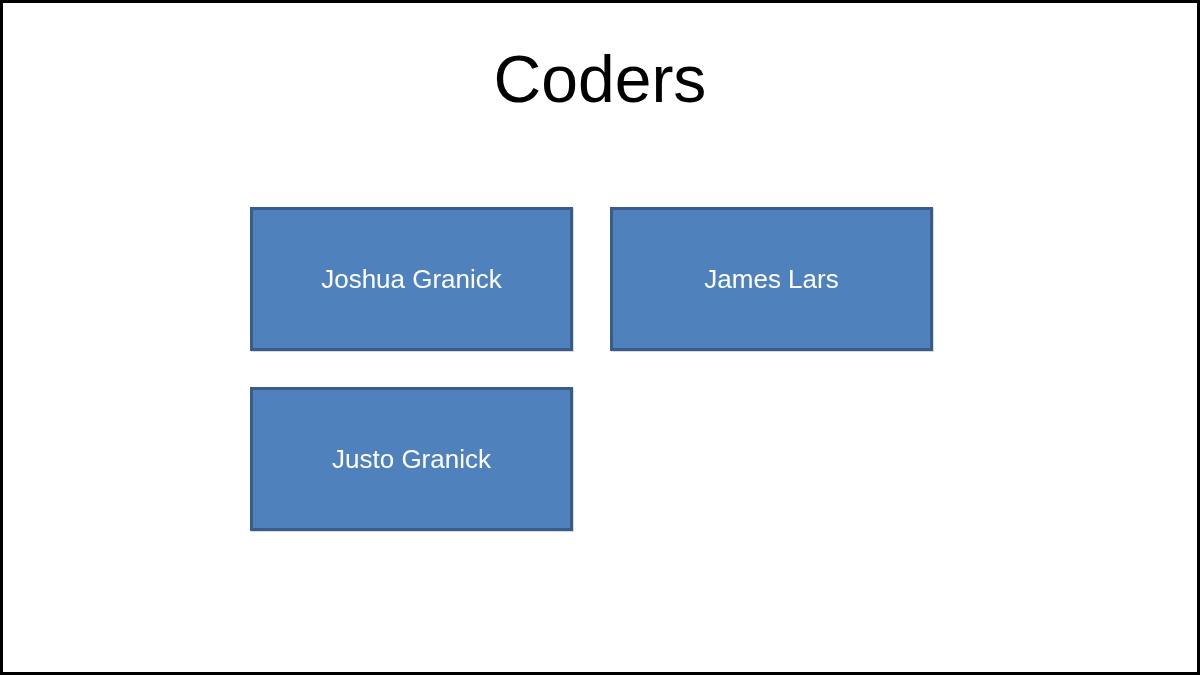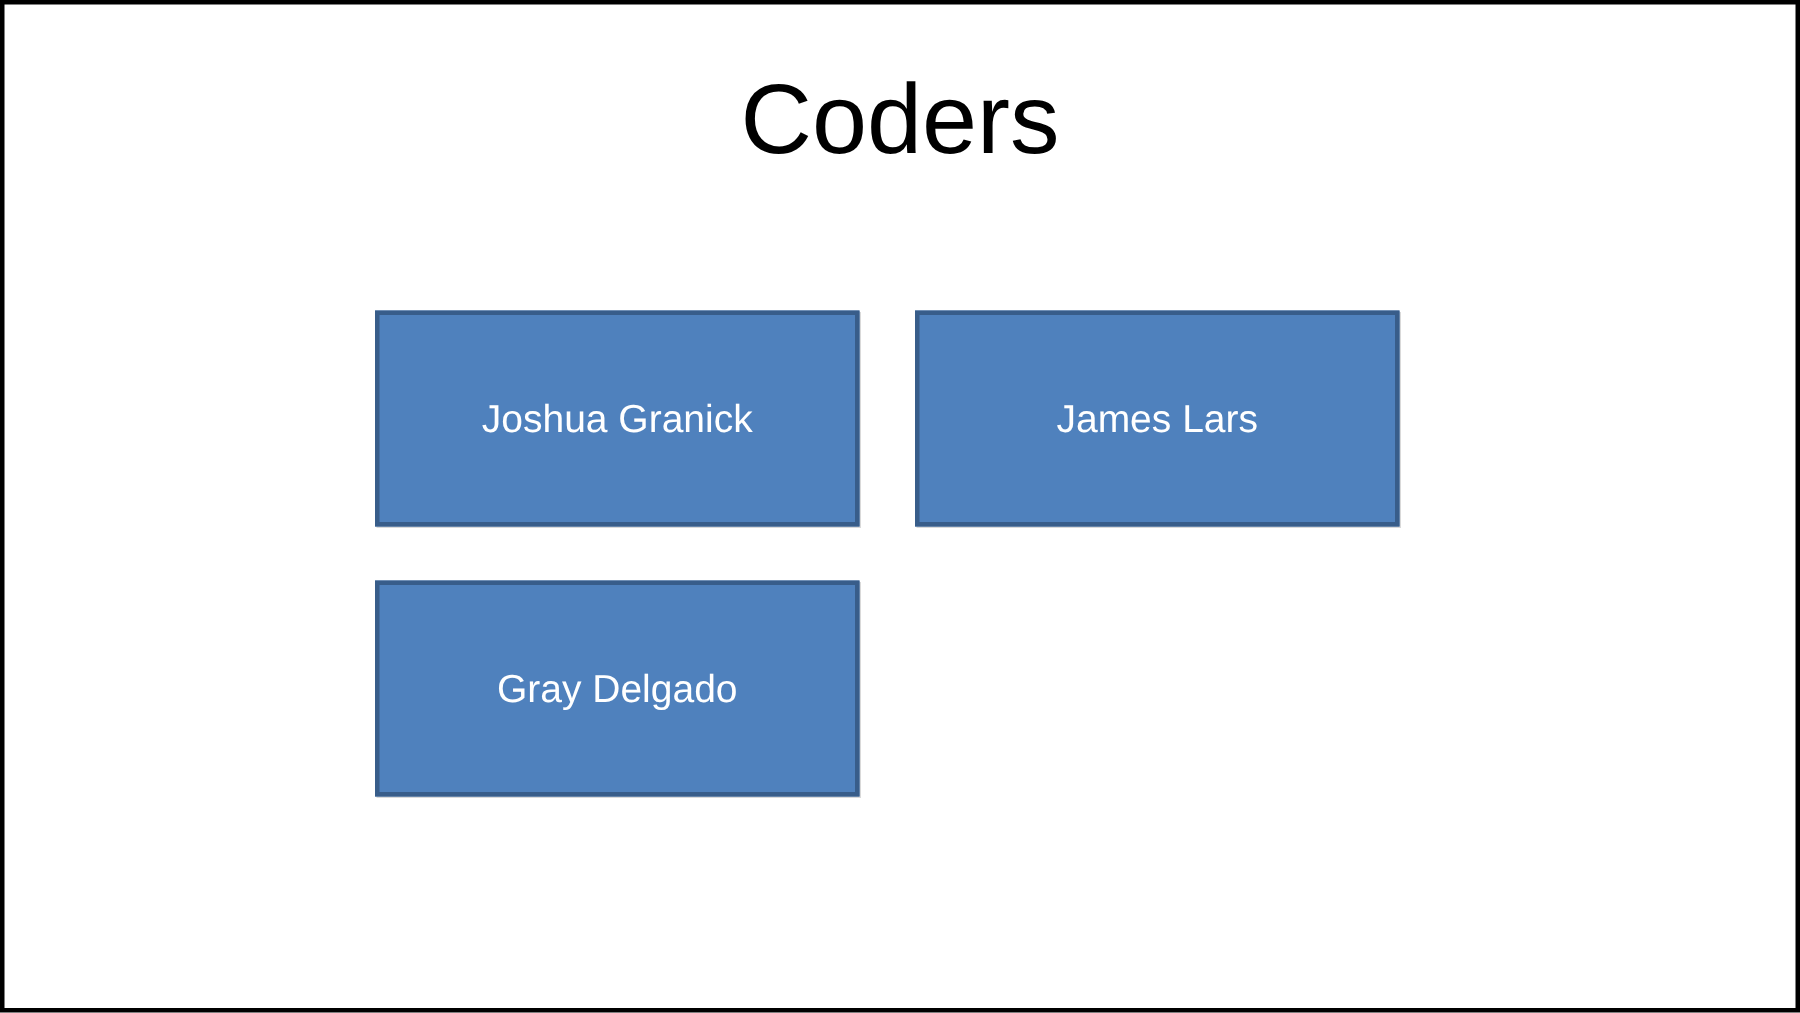--- a/index.html
+++ b/index.html
@@ -71,17 +71,17 @@
 
   <div class="coder-box pos-r1c1">
     <span class="box-label">Joshua Granick</span>
   </div>
 
   <div class="coder-box pos-r1c2">
     <span class="box-label">James Lars</span>
   </div>
 
   <div class="coder-box pos-r2c1">
-    <span class="box-label">Gray Delgado</span>
+    <span class="box-label">Justo Granick</span>
   </div>
 
 
 </div>
 
 </body></html>

